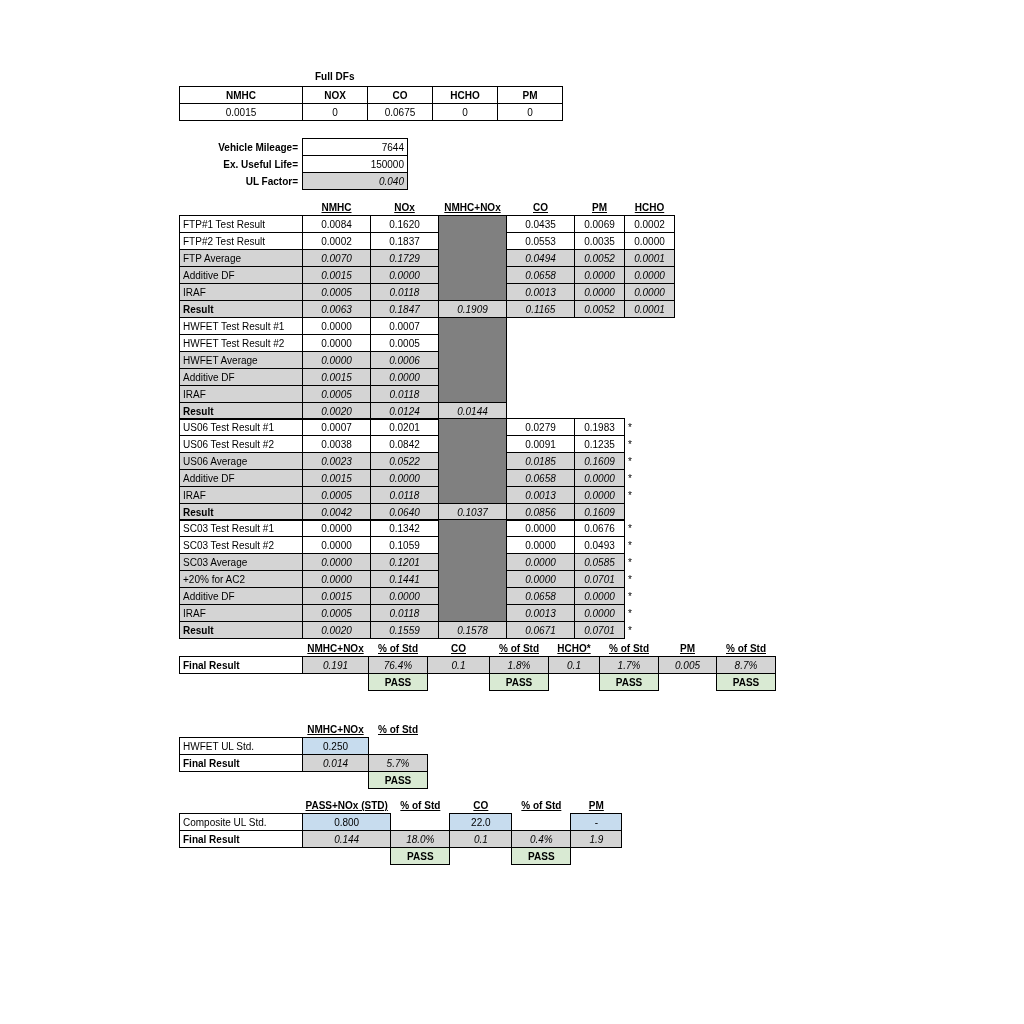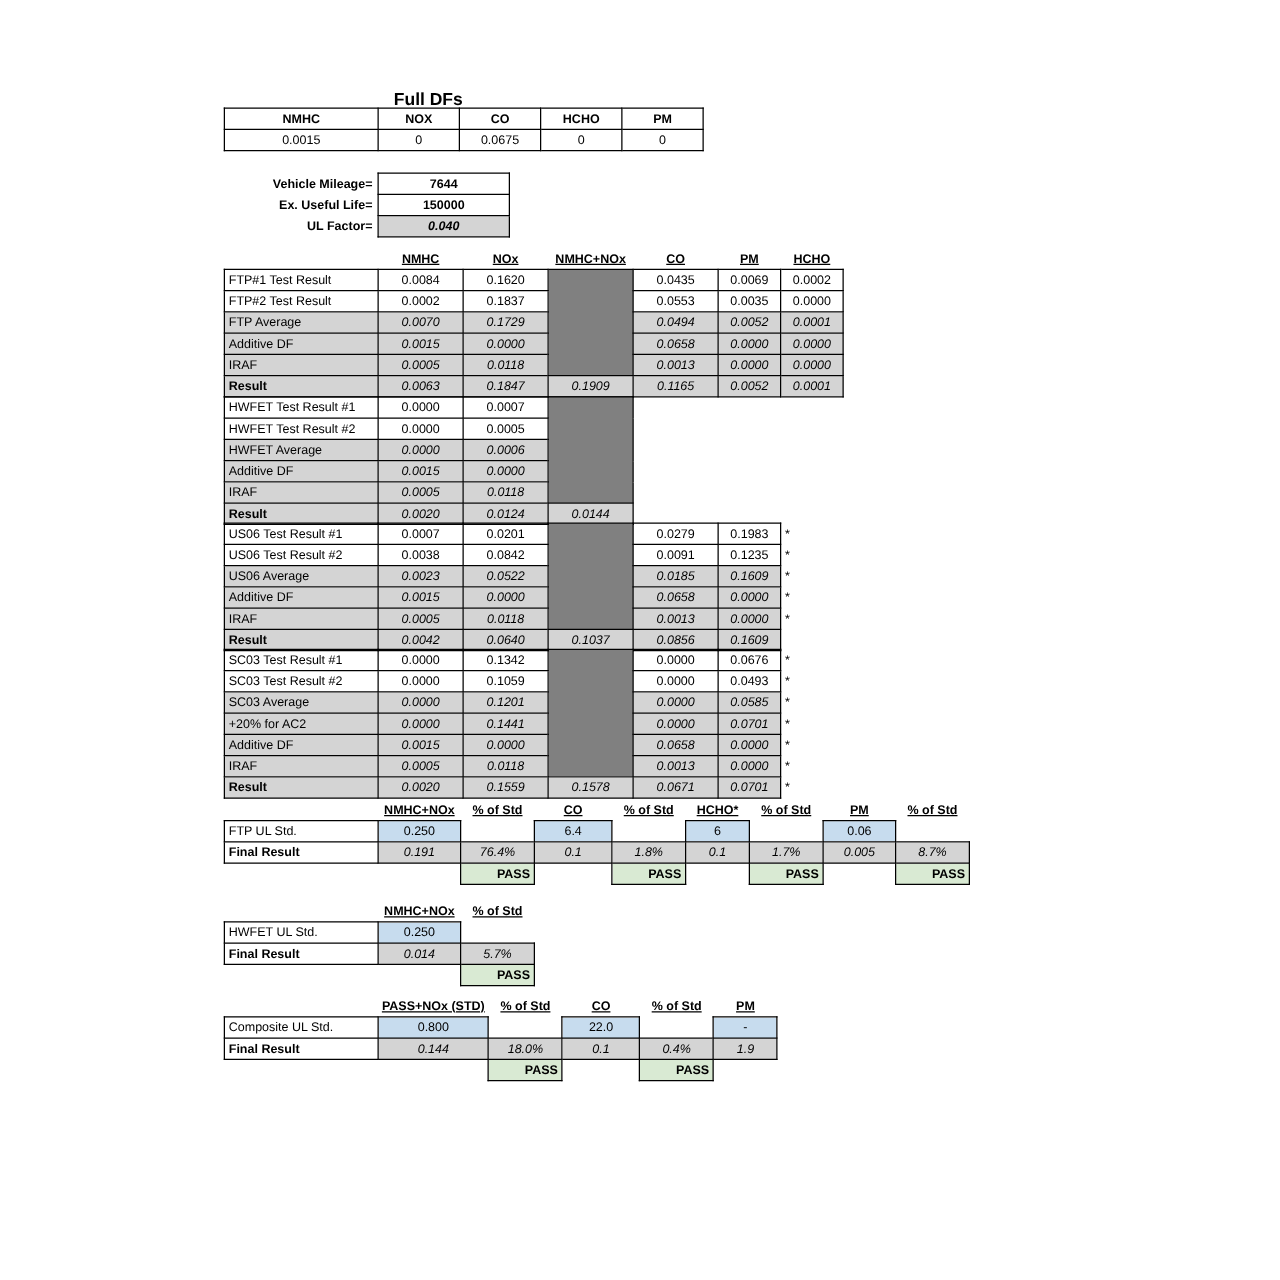--- a/index.html
+++ b/index.html
@@ -35,33 +35,33 @@
     white-space: nowrap;
     overflow: hidden;
   }
   .nb { border: none; }
   .ctr { text-align: center; }
   .b { font-weight: bold; }
   .i { font-style: italic; }
   .gray { background: #d4d4d4; }
   .darkgray { background: #808080; }
   .blue { background: #c7dcee; }
-  .green { background: #d9ead3; text-align: right; }
+  .green { background: #d9ead3; }
 
   
   .blk { position: absolute; }
 
-  #fulldfs-label { left: 315px; top: 71px; font-weight: bold; font-size: 14px; }
+  #fulldfs-label { left: 315px; top: 71px; font-weight: bold; font-size: 10px; }
   #fulldfs-table { left: 179px; top: 86px; }
   #fulldfs-table td { width: 58px; }
   #fulldfs-table td.first { width: 116px; }
 
   #vehicle-table { left: 179px; top: 138px; }
   #vehicle-table td.lbl { border: none; text-align: right; width: 116px; padding-right: 4px; font-weight: bold; }
-  #vehicle-table td.val { width: 98px; text-align: center; font-weight: bold; }
+  #vehicle-table td.val { width: 98px; text-align: right; }
 
   #ftp-table { left: 179px; top: 200px; }
   #hwfet-table { left: 179px; top: 317px; }
   #us06-table { left: 179px; top: 418px; }
   #sc03-table { left: 179px; top: 519px; }
 
   .restbl td.rowlabel { width: 116px; text-align: left; }
   .restbl td.num { width: 61px; text-align: center; }
   .restbl td.star { border: none; width: 14px; text-align: left; padding-left: 3px; }
   .restbl th.hdr { border: none; text-align: center; font-weight: bold; text-decoration: underline; height: 13px; }
@@ -336,31 +336,20 @@
         <tr>
       <th class="hdr nb" style="width:116px"></th>
       <th class="hdr nb" style="width:60px">NMHC+NOx</th>
       <th class="hdr nb" style="width:53px">% of Std</th>
       <th class="hdr nb" style="width:56px">CO</th>
       <th class="hdr nb" style="width:53px">% of Std</th>
       <th class="hdr nb" style="width:45px">HCHO*</th>
       <th class="hdr nb" style="width:53px">% of Std</th>
       <th class="hdr nb" style="width:52px">PM</th>
       <th class="hdr nb" style="width:53px">% of Std</th>
-    </tr>
-    <tr>
-      <td class="rowlabel">FTP UL Std.</td>
-      <td class="ctr blue">0.250</td>
-      <td class="nb"></td>
-      <td class="ctr blue">6.4</td>
-      <td class="nb"></td>
-      <td class="ctr blue">6</td>
-      <td class="nb"></td>
-      <td class="ctr blue">0.06</td>
-      <td class="nb"></td>
     </tr>
     <tr>
       <td class="rowlabel b">Final Result</td>
       <td class="ctr gray i">0.191</td>
       <td class="ctr gray i">76.4%</td>
       <td class="ctr gray i">0.1</td>
       <td class="ctr gray i">1.8%</td>
       <td class="ctr gray i">0.1</td>
       <td class="ctr gray i">1.7%</td>
       <td class="ctr gray i">0.005</td>

